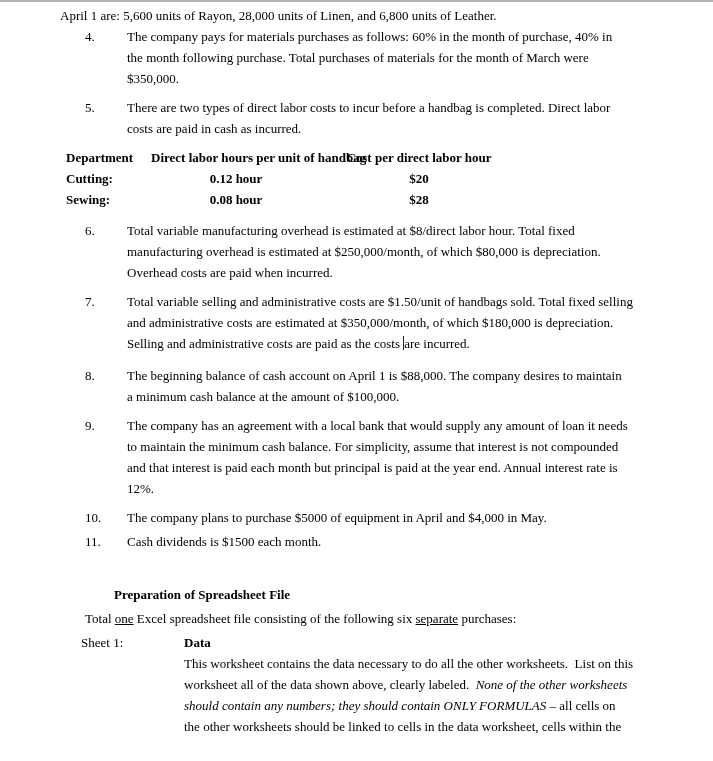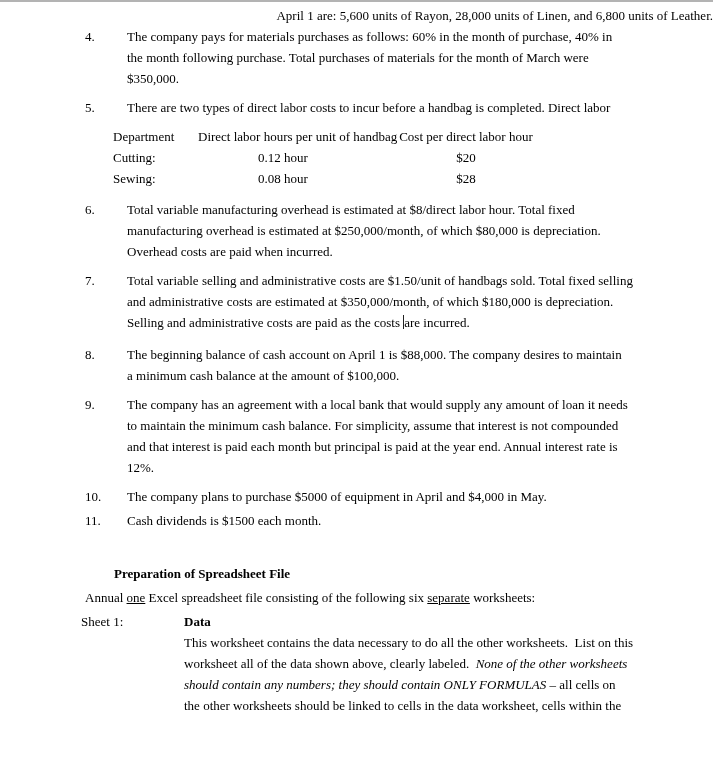--- a/index.html
+++ b/index.html
@@ -19,43 +19,44 @@
     font-size: 13px;
     color: #000000;
     padding-top: 3px;
   }
   .line {
     white-space: pre;
     height: 21px;
     line-height: 21px;
   }
   
-  .cont { padding-left: 85px; text-align: right; }
+  .cont { padding-left: 60px; }
   
   .item { position: relative; padding-left: 127px; }
   .item .num {
     position: absolute;
     left: 85px;
     top: 0;
     height: 21px;
     line-height: 21px;
     white-space: pre;
   }
   
   .mt8  { margin-top: 8px; }
   .mt10 { margin-top: 10px; }
   .mt11 { margin-top: 11px; }
   .mt14 { margin-top: 3px; }
   .mt32 { margin-top: 32px; }
   
   .labor-table {
-    margin-left: 113px;
+    margin-left: 66px;
     margin-top: 8px;
     display: grid;
     grid-template-columns: 85px 170px 196px;
+    font-weight: bold;
   }
   .labor-table .cell {
     white-space: pre;
     height: 21px;
     line-height: 21px;
   }
   .labor-table .c2, .labor-table .c3 { text-align: center; }
   
   .heading {
     margin-left: 114px;
@@ -96,20 +97,21 @@
   <div class="item">
     <span class="num">4.</span>
     <div class="line">The company pays for materials purchases as follows: 60% in the month of purchase, 40% in</div>
     <div class="line">the month following purchase. Total purchases of materials for the month of March were</div>
     <div class="line">$350,000.</div>
   </div>
 
   <div class="item mt8">
     <span class="num">5.</span>
     <div class="line">There are two types of direct labor costs to incur before a handbag is completed. Direct labor</div>
+    <div class="line">costs are paid in cash as incurred.</div>
   </div>
 
   <div class="labor-table">
     <div class="cell c1">Department</div>
     <div class="cell c2">Direct labor hours per unit of handbag</div>
     <div class="cell c3">Cost per direct labor hour</div>
     <div class="cell c1">Cutting:</div>
     <div class="cell c2">0.12 hour</div>
     <div class="cell c3">$20</div>
     <div class="cell c1">Sewing:</div>
@@ -150,21 +152,21 @@
     <div class="line">The company plans to purchase $5000 of equipment in April and $4,000 in May.</div>
   </div>
 
   <div class="item mt14">
     <span class="num">11.</span>
     <div class="line">Cash dividends is $1500 each month.</div>
   </div>
 
   <div class="heading line mt32">Preparation of Spreadsheet File</div>
 
-  <div class="create-line line mt14"><span>Annual </span><span class="u">one</span><span> Excel spreadsheet file consisting of the following six </span><span class="u">separate</span><span> worksheets:</span></div>
+  <div class="create-line line mt14"><span>Total </span><span class="u">one</span><span> Excel spreadsheet file consisting of the following six </span><span class="u">separate</span><span> purchases:</span></div>
 
   <div class="sheet mt14">
     <span class="label">Sheet 1:</span>
     <div class="line title">Data</div>
     <div class="line">This worksheet contains the data necessary to do all the other worksheets.  List on this</div>
     <div class="line"><span>worksheet all of the data shown above, clearly labeled.  </span><span class="it">None of the other worksheets</span></div>
     <div class="line"><span class="it">should contain any numbers; they should contain ONLY FORMULAS</span><span> – all cells on</span></div>
     <div class="line">the other worksheets should be linked to cells in the data worksheet, cells within the</div>
   </div>
 

